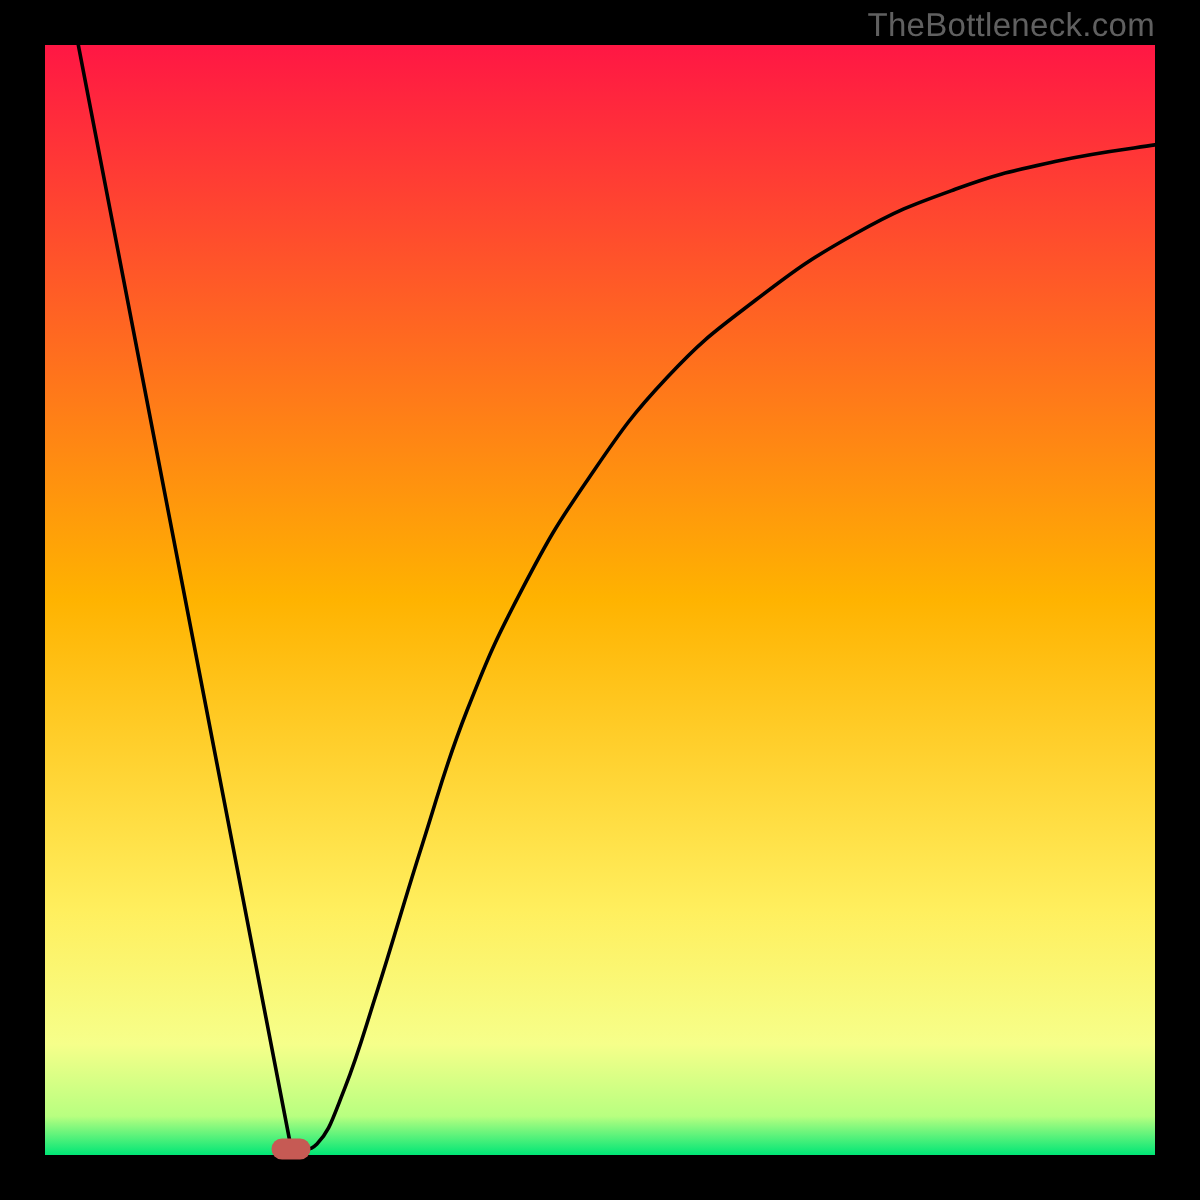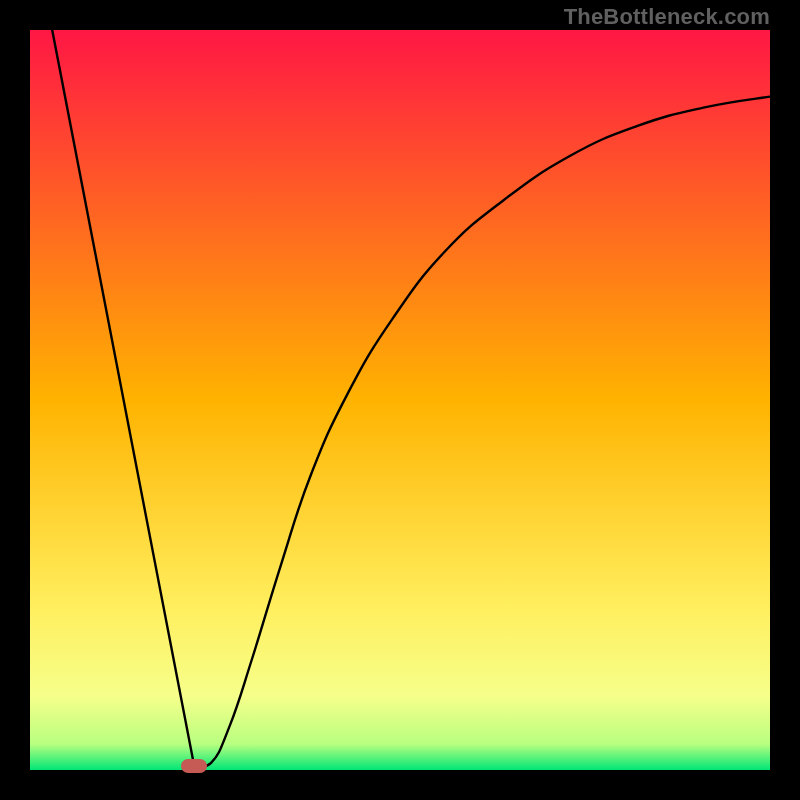--- a/index.html
+++ b/index.html
@@ -25,21 +25,21 @@
     top: 0;
     width: 740px;
     height: 740px;
   }
   .watermark {
     position: absolute;
     top: 4px;
     right: 30px;
     color: #606060;
     font-size: 22px;
-    font-weight: 700;
+    font-weight: 400;
     letter-spacing: 0.2px;
     user-select: none;
   }
   .marker {
     position: absolute;
     width: 26px;
     height: 14px;
     border-radius: 7px;
     background: #c65a54;
     transform: translate(-50%, -50%);

